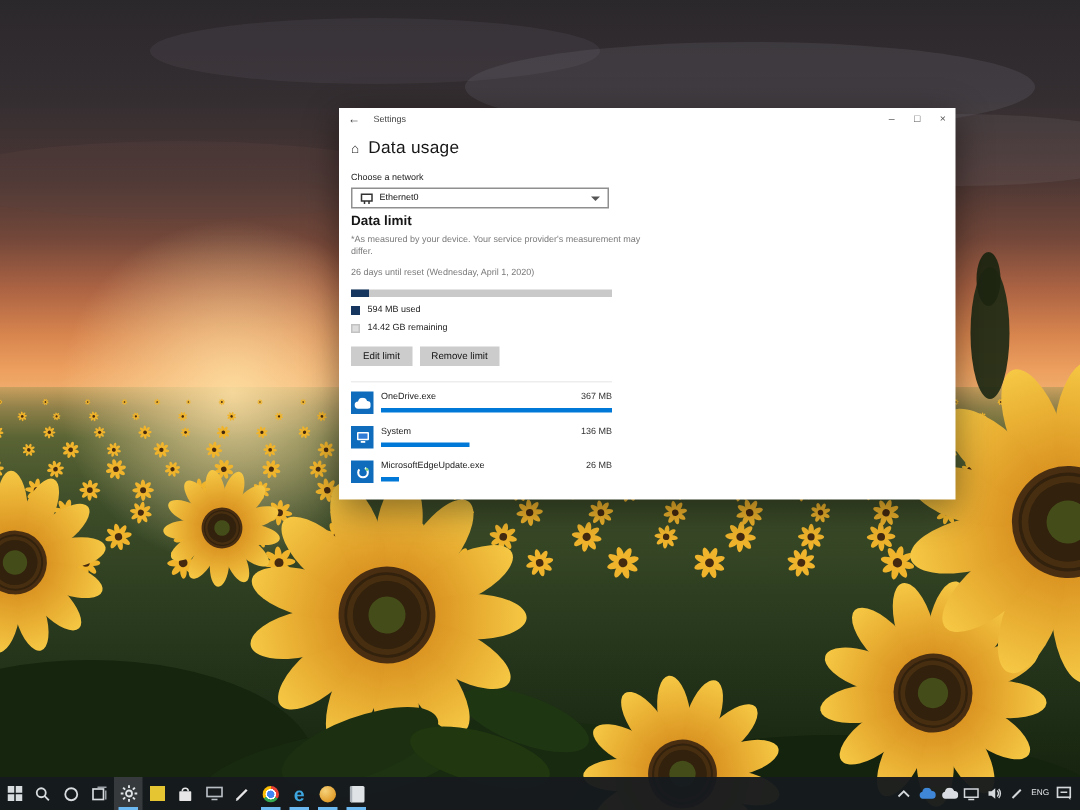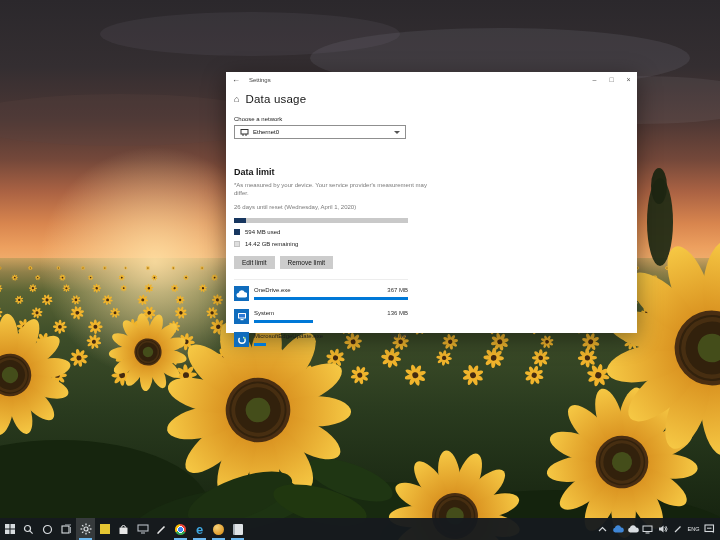--- a/index.html
+++ b/index.html
@@ -22,21 +22,21 @@
   .content { padding:2px 0 0 8px; }
   .page-header { display:flex; align-items:center; gap:6px; margin-top:4px; }
   .home-ic { font-size:9px; color:#222; }
   .page-title { font-size:11.5px; color:#161616; letter-spacing:.2px; }
   .field-label { font-size:6px; color:#222; margin-top:11px; }
   .dropdown { width:172px; height:14px; border:1px solid #8f8f8f; margin-top:3px;
               display:flex; align-items:center; padding:0 5px; gap:4px; background:#fff; }
   .dd-text { font-size:6px; color:#111; }
   .dd-caret { margin-left:auto; width:0; height:0; border-left:3px solid transparent;
               border-right:3px solid transparent; border-top:3px solid #555; }
-  .sec-heading { font-size:9px; font-weight:600; color:#161616; margin-top:28px; }
+  .sec-heading { font-size:9px; font-weight:600; color:#161616; margin-top:3px; }
   .note { font-size:6px; color:#7a7a7a; width:196px; line-height:1.25; margin-top:5px; }
   .reset-line { font-size:6px; color:#7a7a7a; margin-top:7px; }
   .meter { width:174px; height:5px; background:#c9c9c9; margin-top:8px; }
   .meter-fill { height:100%; background:#17365f; }
   .legend-row { display:flex; align-items:center; gap:5px; margin-top:6px; }
   .sq { width:6px; height:6px; flex:none; }
   .sq-used { background:#17365f; }
   .sq-remaining { background:#dedede; border:1px solid #c2c2c2; }
   .legend-label { font-size:6px; color:#222; }
   .btn-row { display:flex; gap:5px; margin-top:9px; }

